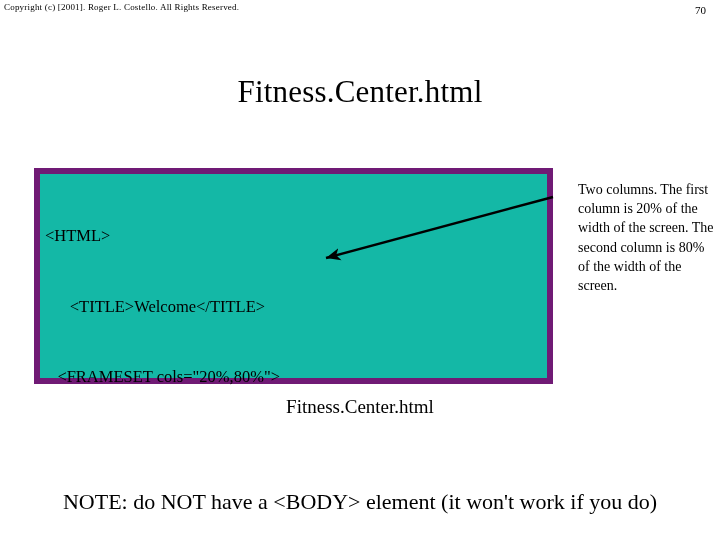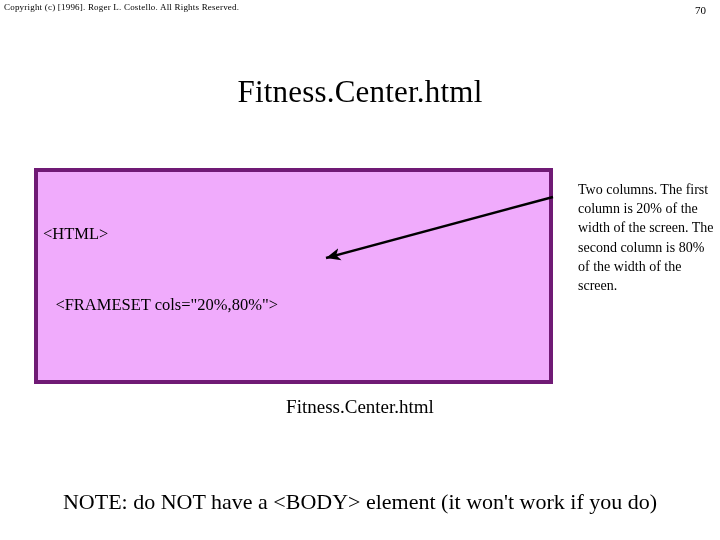--- a/index.html
+++ b/index.html
@@ -46,23 +46,23 @@
     letter-spacing: 0.2px;
   }
 
   
   #code-box {
     position: absolute;
     left: 34px;
     top: 168px;
     width: 519px;
     height: 216px;
-    border: 4px solid #701a75;
+    border: 6px solid #701a75;
     box-sizing: border-box;
-    background: #f0abfc;
+    background: #14b8a6;
   }
   #code-listing {
     position: absolute;
     left: 5px;
     top: 3px;
     font-size: 16.5px;
     line-height: 23.5px;
     white-space: pre;
   }
   .code-line {
@@ -106,29 +106,30 @@
     left: 0;
     top: 489px;
     width: 720px;
     text-align: center;
     font-size: 22px;
   }
 </style>
 </head>
 <body>
 
-<div id="copyright-line">Copyright (c) [1996].  Roger L. Costello.  All Rights Reserved.</div>
+<div id="copyright-line">Copyright (c) [2001].  Roger L. Costello.  All Rights Reserved.</div>
 
 <div id="page-number">70</div>
 
 <div id="slide-title">Fitness.Center.html</div>
 
 <div id="code-box">
   <div id="code-listing">
     <div class="code-line">&lt;HTML&gt;</div>
+    <div class="code-line">      &lt;TITLE&gt;Welcome&lt;/TITLE&gt;</div>
     <div class="code-line">   &lt;FRAMESET cols="20%,80%"&gt;</div>
     
     
     
     
   </div>
 </div>
 
 <svg id="annotation-arrow" viewBox="0 0 255 80">
   <defs>

